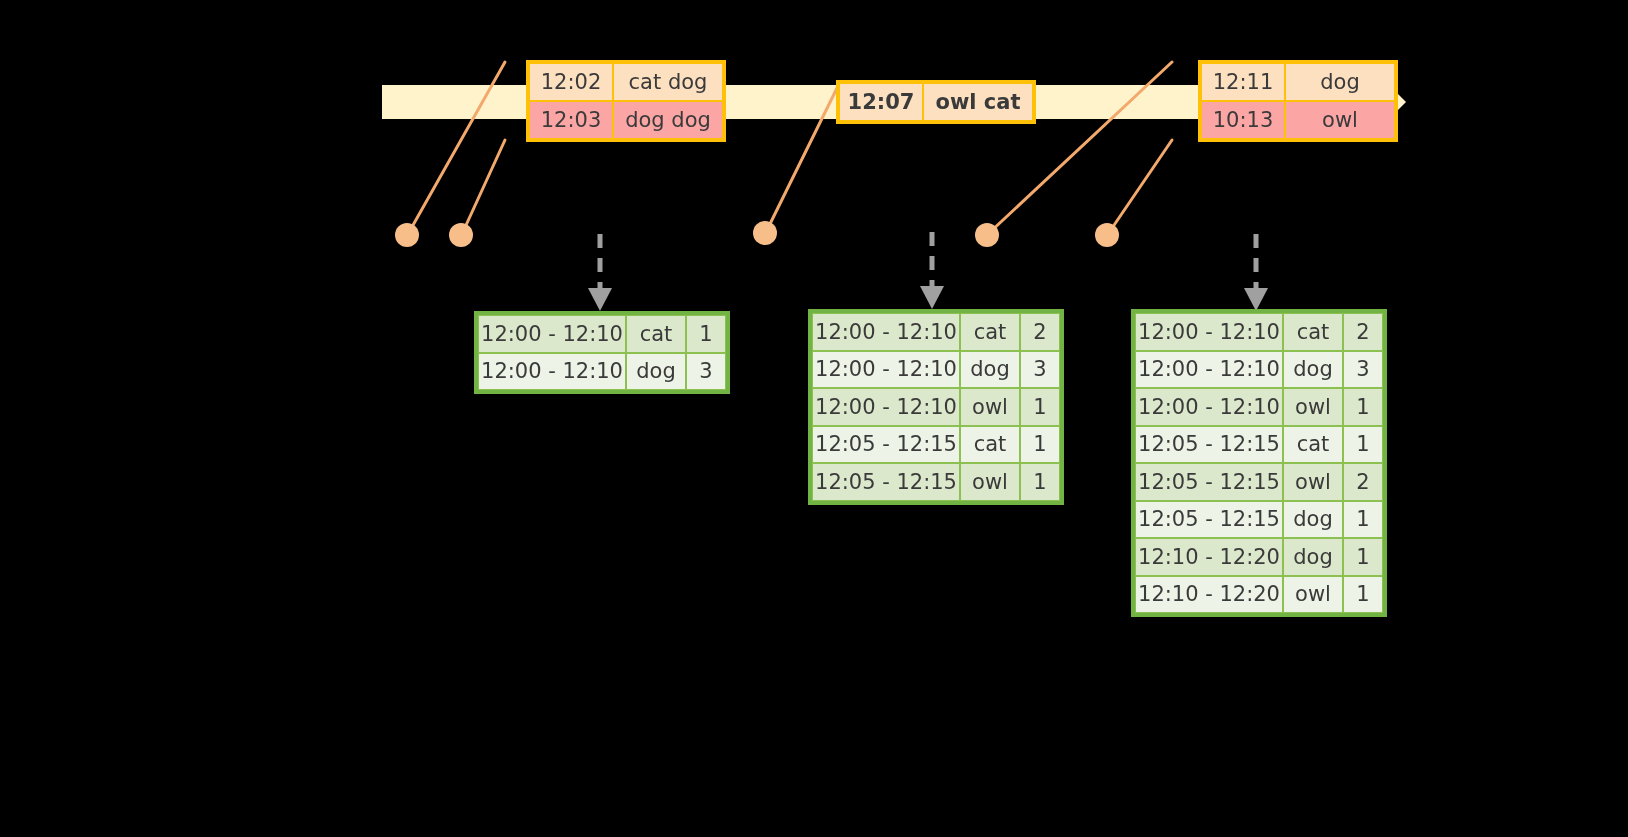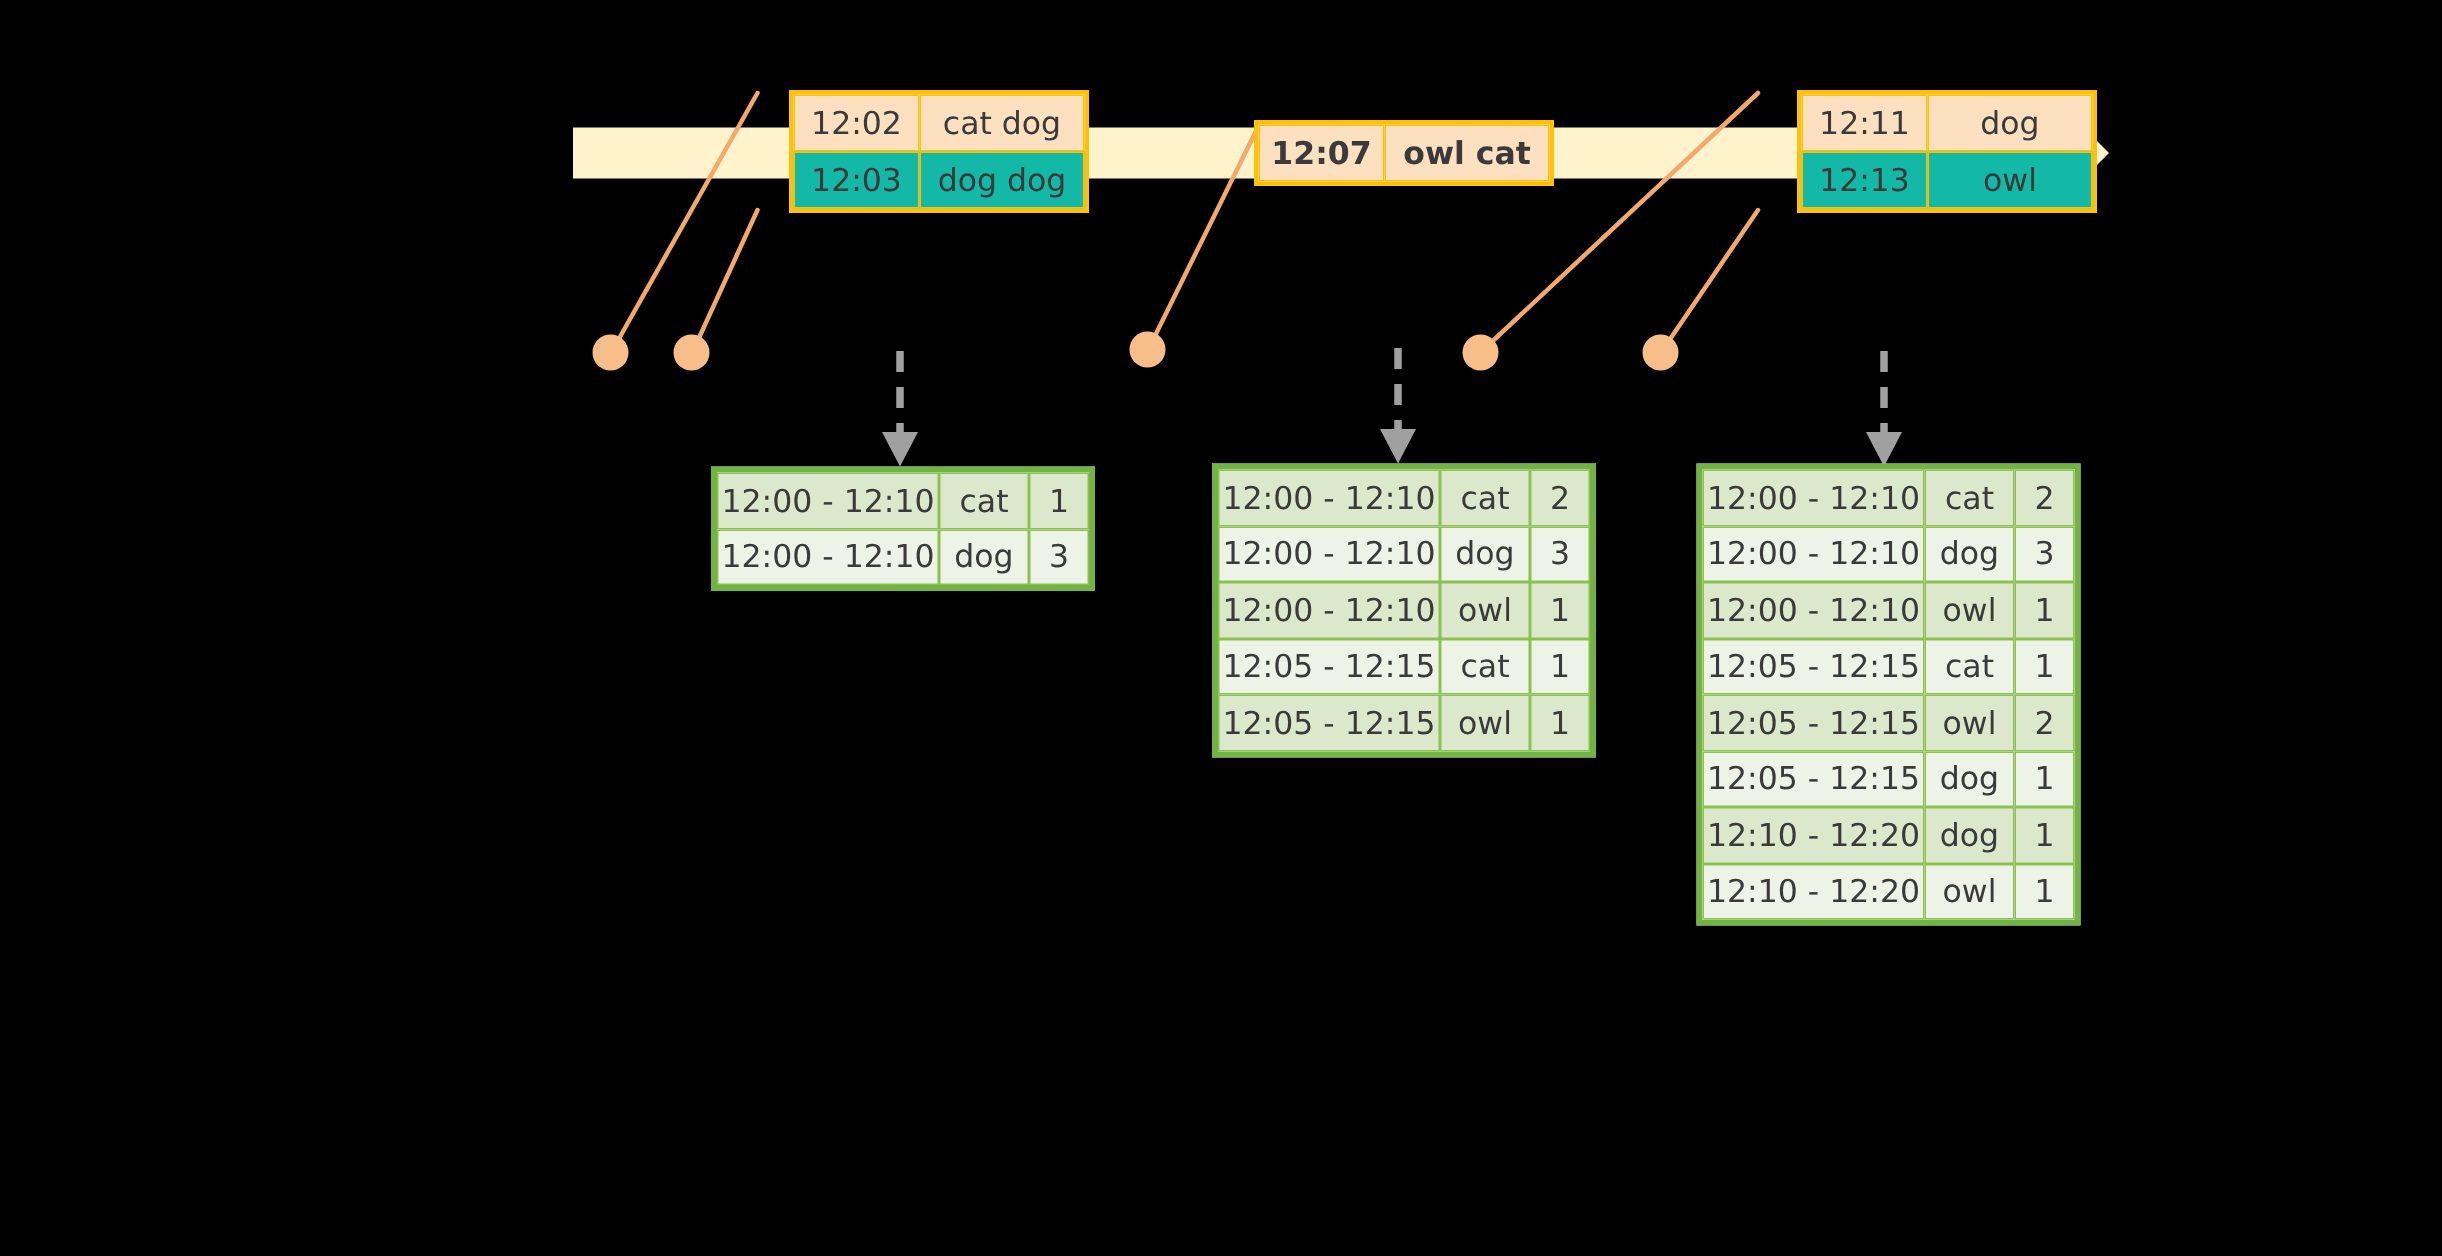--- a/index.html
+++ b/index.html
@@ -24,21 +24,21 @@
     box-sizing:border-box;
     border:1.5px solid #FFC107;
     display:flex;align-items:center;justify-content:center;
     font-size:21px;
     height:38px;
     white-space:nowrap;
   }
   .evt-cell.time{width:84px;}
   .evt-cell.val{width:110px;}
   .shade-dark{background:#FCE0C0;}
-  .shade-light{background:#14b8a6;}
+  .shade-light{background:#fca5a5;}
 
   
   .res-table{
     position:absolute;
     border:4px solid #71B443;
     box-sizing:border-box;
     background:#EAF2E0;
     display:flex;flex-direction:column;
   }
   .res-row{display:flex;border-radius:17px;}
@@ -114,21 +114,21 @@
       <div class="evt-cell val shade-dark">owl cat</div>
     </div>
   </div>
 
   <div class="evt-table" style="left:1170px;top:60px;margin-left:28px;">
     <div class="evt-row">
       <div class="evt-cell time shade-dark">12:11</div>
       <div class="evt-cell val shade-dark">dog</div>
     </div>
     <div class="evt-row">
-      <div class="evt-cell time shade-light">12:13</div>
+      <div class="evt-cell time shade-light">10:13</div>
       <div class="evt-cell val shade-light">owl</div>
     </div>
   </div>
 
   <div class="res-table" id="res-1" style="left:474px;top:311px;">
       <div class="res-row">
         <div class="res-cell window band-a">12:00 - 12:10</div>
         <div class="res-cell key band-a">cat</div>
         <div class="res-cell count band-a">1</div>
       </div>

